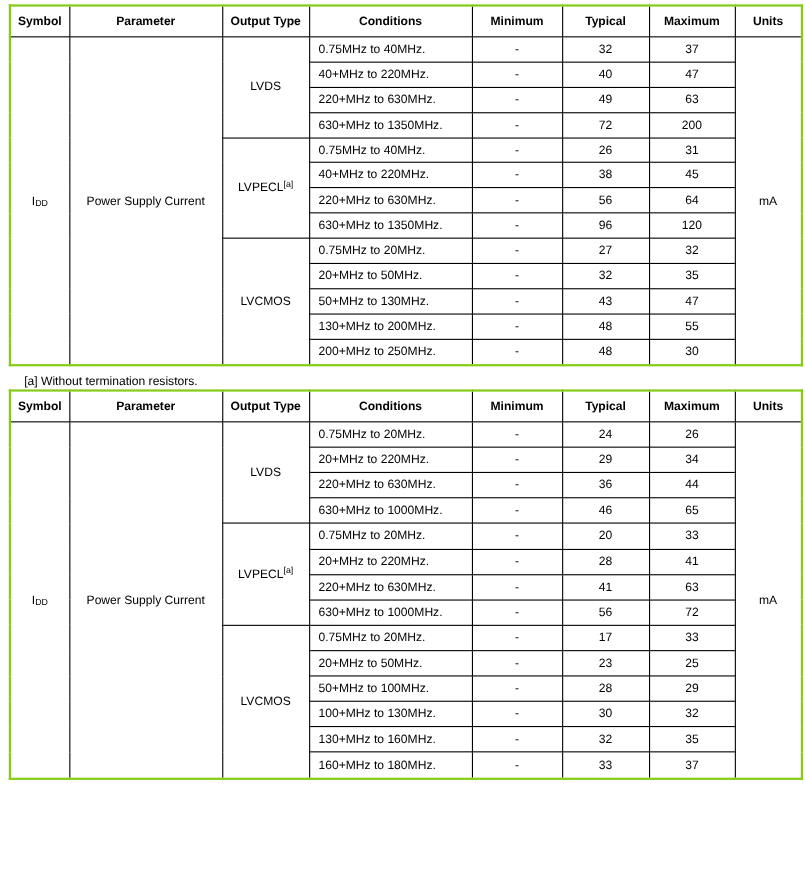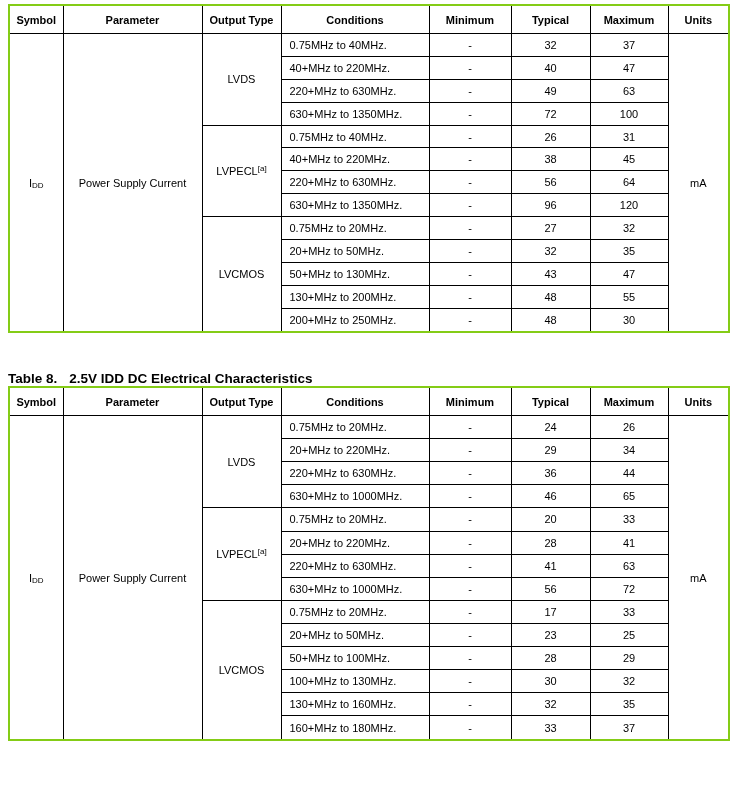--- a/index.html
+++ b/index.html
@@ -126,21 +126,21 @@
         <tr>
           <td class="cond">220+MHz to 630MHz.</td>
           <td>-</td>
           <td>49</td>
           <td>63</td>
         </tr>
         <tr>
           <td class="cond">630+MHz to 1350MHz.</td>
           <td>-</td>
           <td>72</td>
-          <td>100</td>
+          <td>200</td>
         </tr>
         <tr>
           <td rowspan="4">LVPECL<sup>[a]</sup></td>
           <td class="cond">0.75MHz to 40MHz.</td>
           <td>-</td>
           <td>26</td>
           <td>31</td>
         </tr>
         <tr>
           <td class="cond">40+MHz to 220MHz.</td>
@@ -187,24 +187,24 @@
         </tr>
         <tr>
           <td class="cond">200+MHz to 250MHz.</td>
           <td>-</td>
           <td>48</td>
           <td>30</td>
         </tr>
       </tbody>
     </table>
 
-
-  <div class="heading">
-    <span class="h-label">Table 8.</span><span class="h-title">2.5V IDD DC Electrical Characteristics</span>
+  <div class="footnote">
+    <span>[a] Without termination resistors.</span>
   </div>
+
 
 
   <table class="spec-table" id="table2">
       <colgroup>
         <col style="width: 54px;">
         <col style="width: 139px;">
         <col style="width: 79px;">
         <col style="width: 148px;">
         <col style="width: 82px;">
         <col style="width: 79px;">

